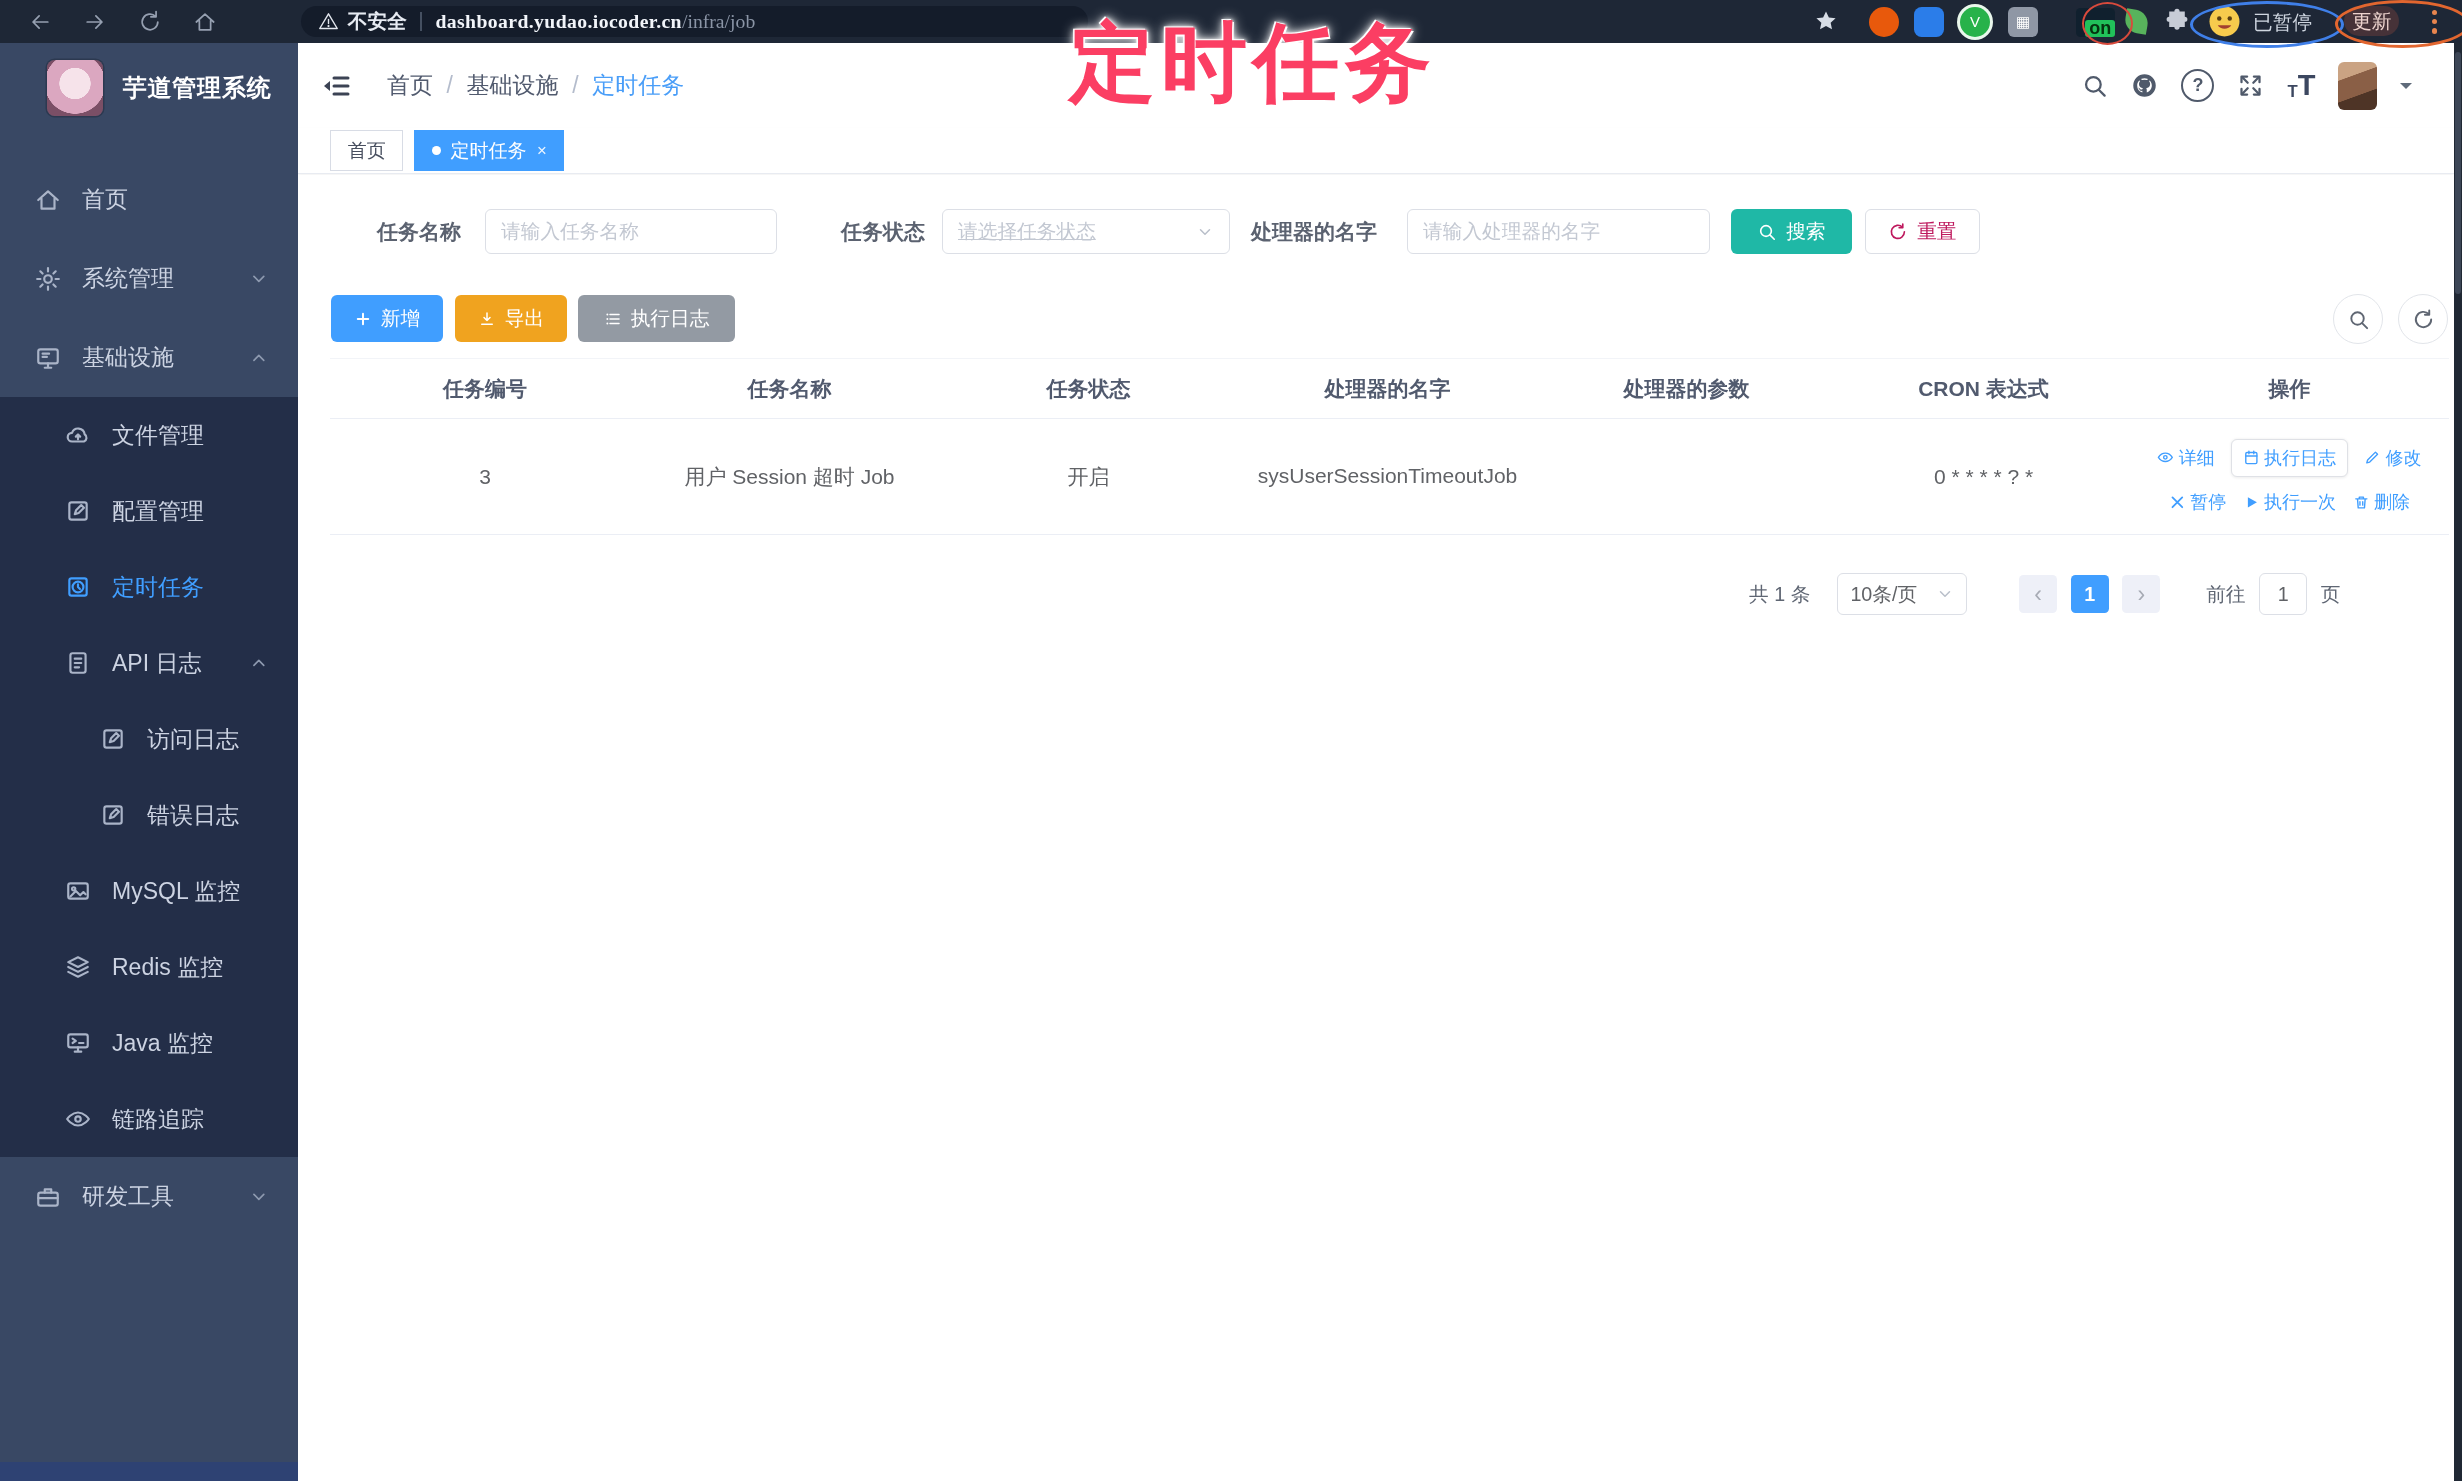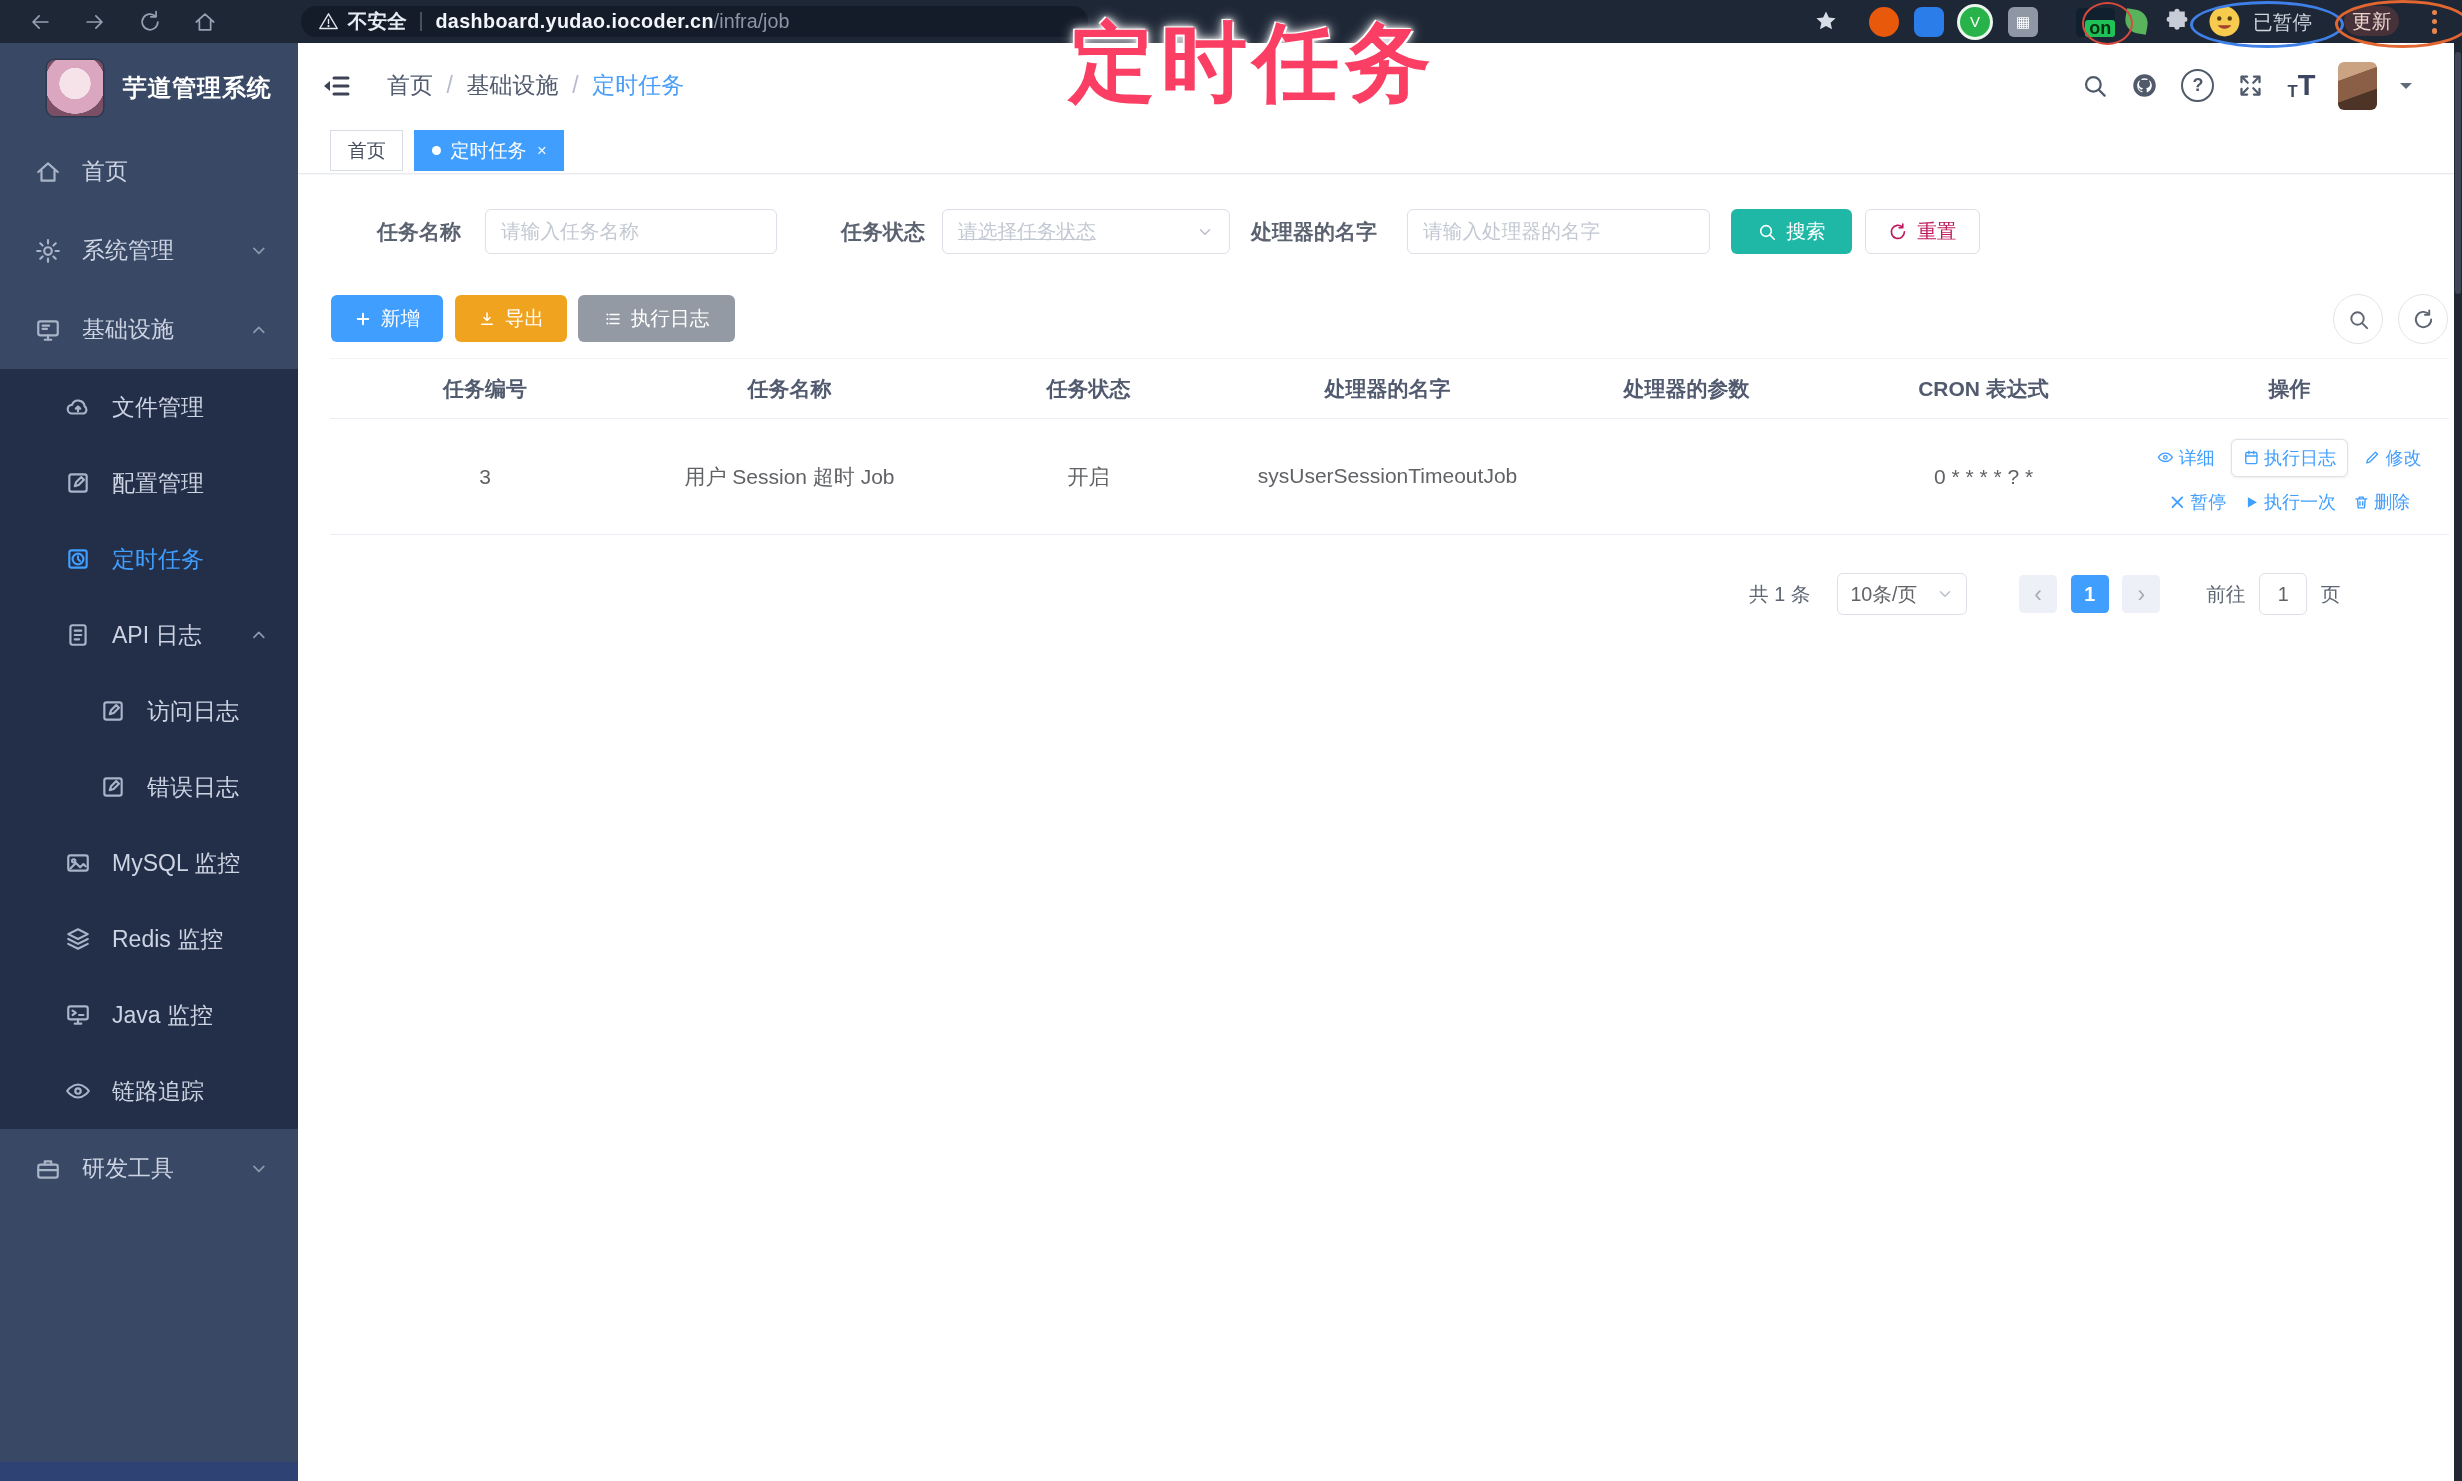--- a/index.html
+++ b/index.html
@@ -7,21 +7,21 @@
        font-family:"Liberation Sans","DejaVu Sans",sans-serif;position:relative;}
   .abs{position:absolute;}
   .ico{stroke:currentColor;fill:none;stroke-width:2;stroke-linecap:round;stroke-linejoin:round;}
   .fill{fill:currentColor;stroke:none;}
 
   
   .chrome{position:absolute;left:0;top:0;width:2462px;height:43px;background:#1e2736;display:flex;align-items:center;z-index:5;}
   .nav-ic{width:26px;height:26px;color:#96a0b1;margin-left:29px;flex:0 0 auto;}
   .nav-ic:first-child{margin-left:27px;}
   .url-pill{position:absolute;left:301px;top:6px;width:787px;height:31px;border-radius:16px;background:#141c2a;
-            display:flex;align-items:center;color:#dbe1ea;font-size:19.7px;}
+            display:flex;align-items:center;color:#dbe1ea;font-size:19.7px;font-family:Liberation Serif, serif;}
   .warn-ic{width:21px;height:21px;color:#e3e7ee;margin:0 9px 0 16.7px;}
   .sec-label{font-weight:700;color:#e7ebf2;}
   .url-div{width:1.5px;height:19.7px;background:#455061;margin:0 13.6px;}
   .url-domain{font-weight:700;color:#f2f5fa;letter-spacing:0.4px;}
   .url-path{color:#8b95a6;}
   .ext{position:absolute;top:6.8px;width:30px;height:30px;border-radius:50%;display:flex;align-items:center;justify-content:center;font-size:15px;color:#fff;}
   .star-ic{position:absolute;left:1814px;top:9px;width:24px;height:24px;color:#d7dde6;}
   .onbadge{position:absolute;left:2076px;top:7.6px;width:39px;height:29px;border-radius:4.5px;background:#10202e;
            display:flex;align-items:flex-end;justify-content:flex-end;}
   .onbadge span{background:#21c15a;color:#06320f;font-size:18px;font-weight:700;border-radius:3px;padding:0 3.8px;line-height:16.7px;}
@@ -36,21 +36,21 @@
   .ell{position:absolute;border-radius:50%;z-index:8;}
   .ell.blue{left:2190px;top:0.8px;width:148px;height:41px;border:3px solid #3f7fe8;}
   .ell.orange{left:2335px;top:0;width:129px;height:42px;border:3px solid #e2662f;}
   .ell.red{left:2082px;top:1.5px;width:47px;height:39px;border:2.3px solid #d94a3c;}
 
   
   .overlay-big{position:absolute;left:1069px;top:4.5px;z-index:60;font-size:86px;font-weight:800;letter-spacing:6px;
      color:#fb3e63;text-shadow:0 0 3px #fff,0 0 7.6px #fff,0 0 13.6px #fff,1.5px 1.5px 0 #fff,-1.5px -1.5px 0 #fff;}
 
   
-  .sidebar{position:absolute;left:0;top:43px;width:298px;bottom:0;background:#394864;color:#ccd3e2;z-index:2;display:flex;flex-direction:column;}
+  .sidebar{position:absolute;left:0;top:43px;width:298px;bottom:0;background:#394864;color:#ccd3e2;z-index:2;display:flex;flex-direction:column;gap:28px;}
   .logo-row{height:89px;display:flex;align-items:center;padding-left:47px;gap:19.7px;flex:0 0 auto;}
   .logo-img{width:56px;height:56px;border-radius:7.6px;background:
       radial-gradient(circle at 50% 42%,#f6e3ea 0 36%,#dba7c0 37% 70%,#7b4f66 71% 100%);box-shadow:0 0 0 1.5px #2c3950;}
   .app-title{color:#fff;font-size:24px;font-weight:700;letter-spacing:0.8px;}
   .menu{flex:1 1 auto;font-size:23px;}
   .s-item{display:flex;align-items:center;gap:21px;padding-left:35px;position:relative;cursor:pointer;}
   .lv1{height:79px;}
   .lv2{height:76px;padding-left:65px;}
   .lv3{height:76px;padding-left:100px;}
   .submenu{background:#232e48;}

